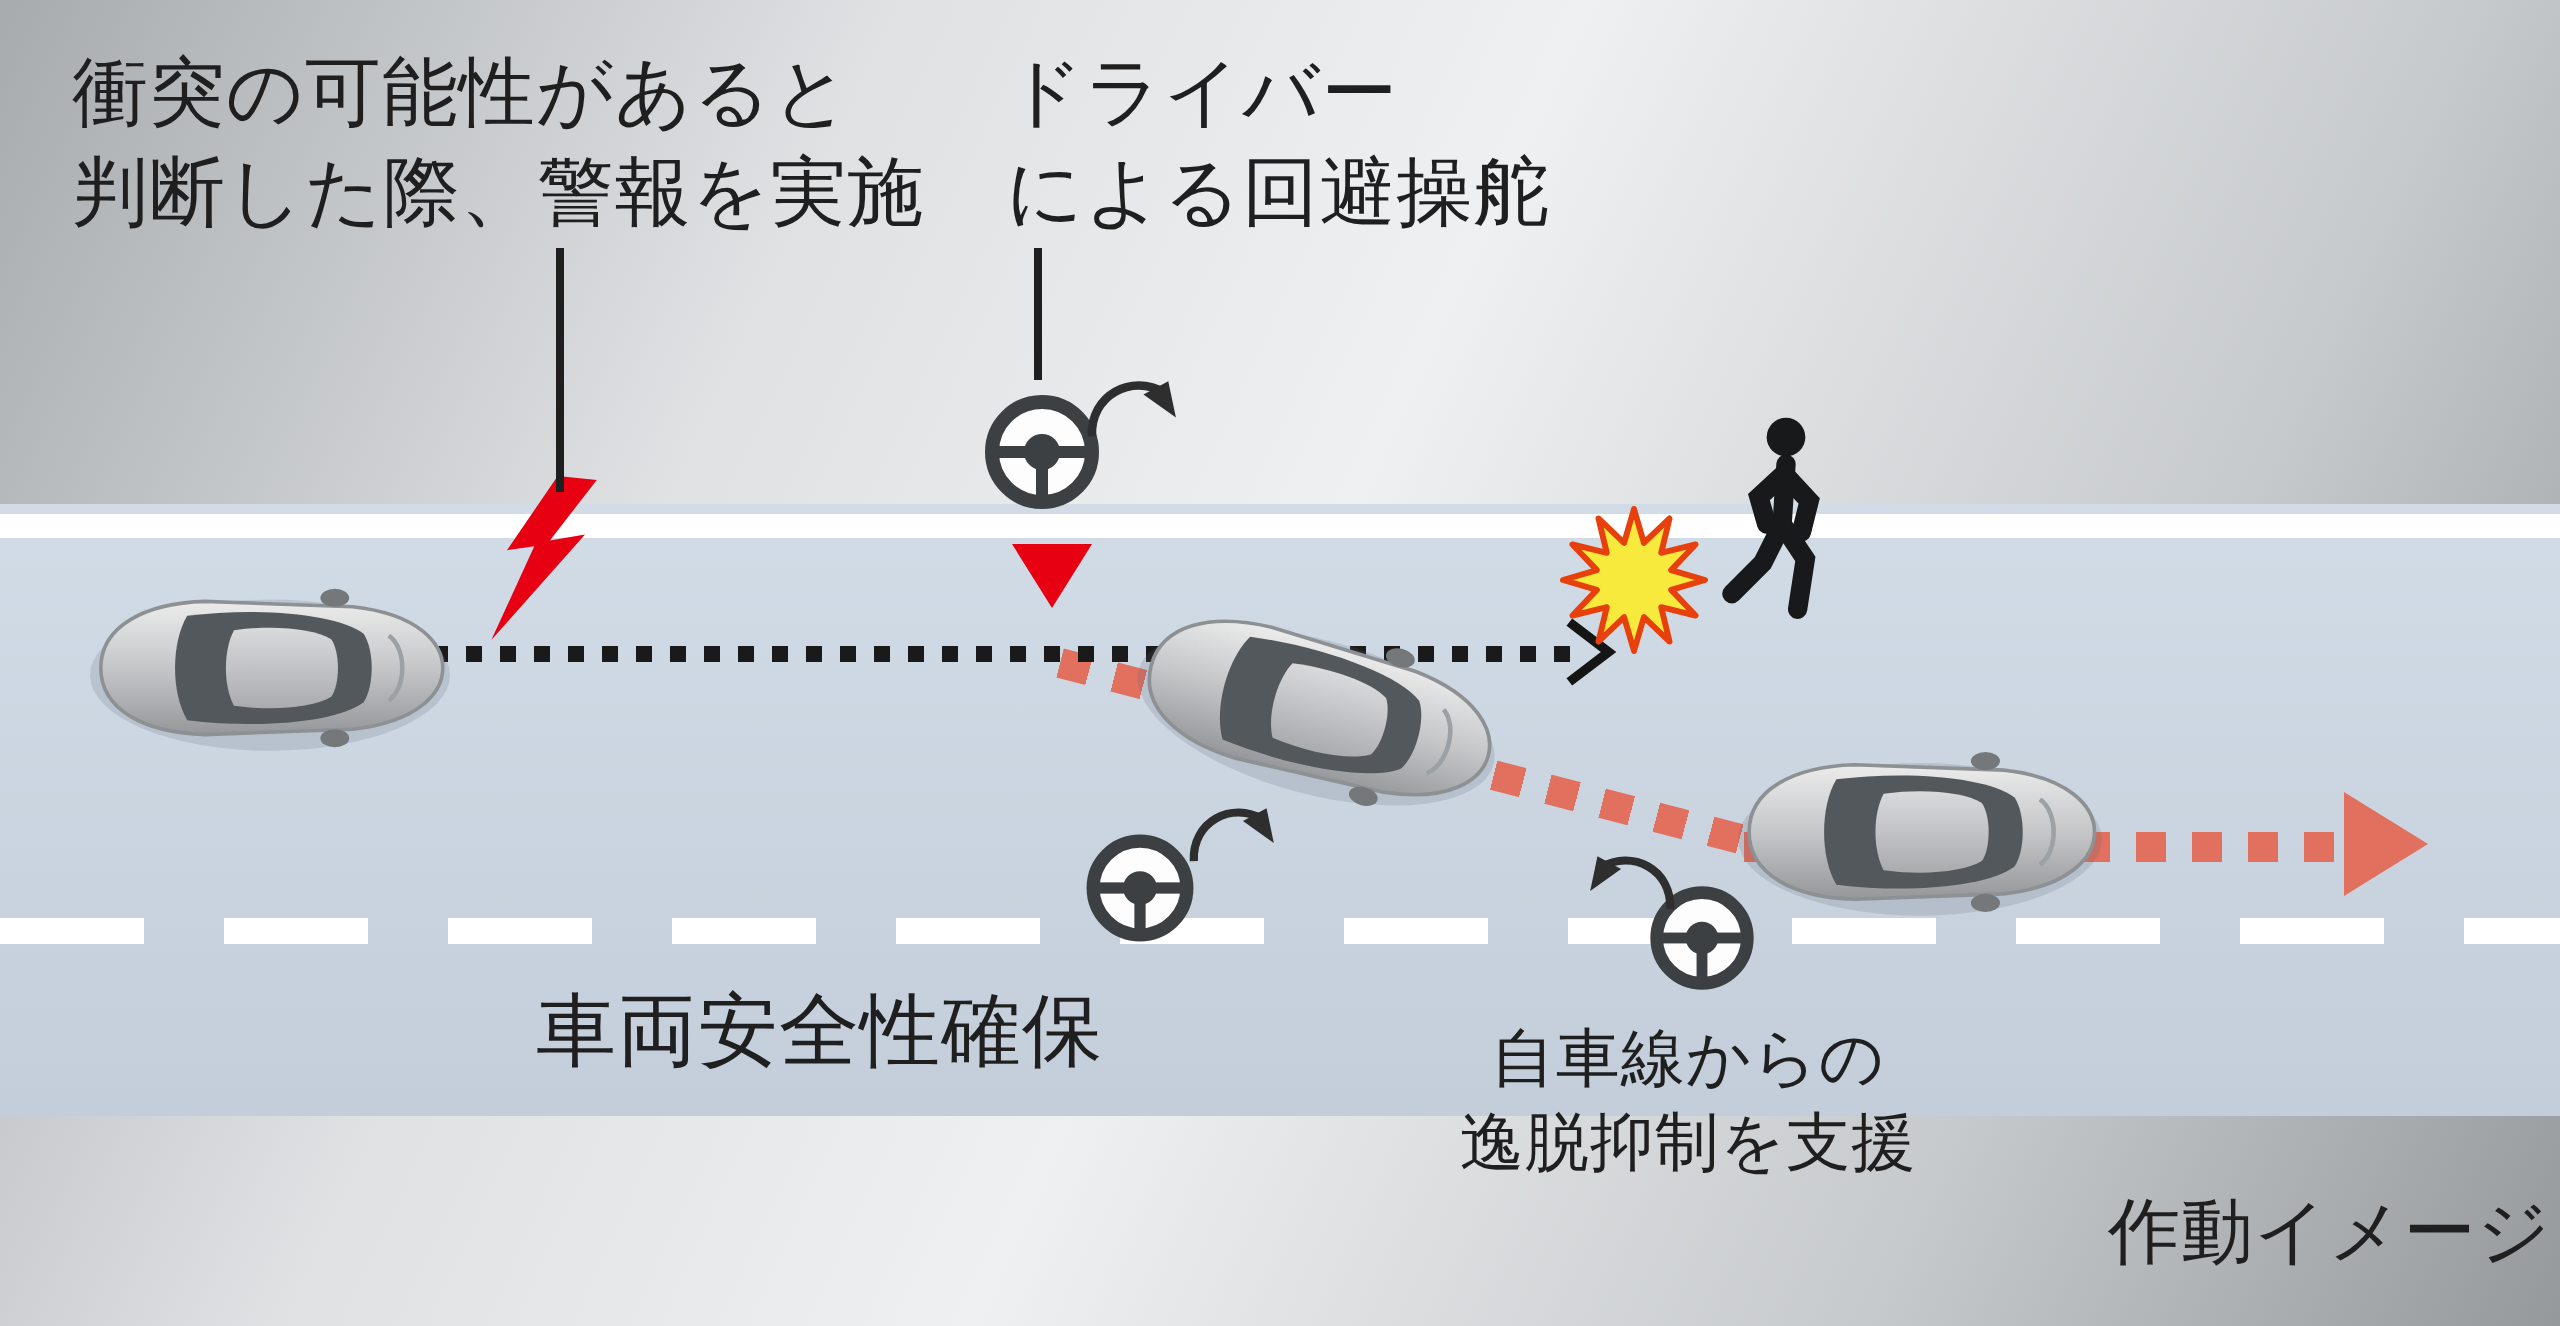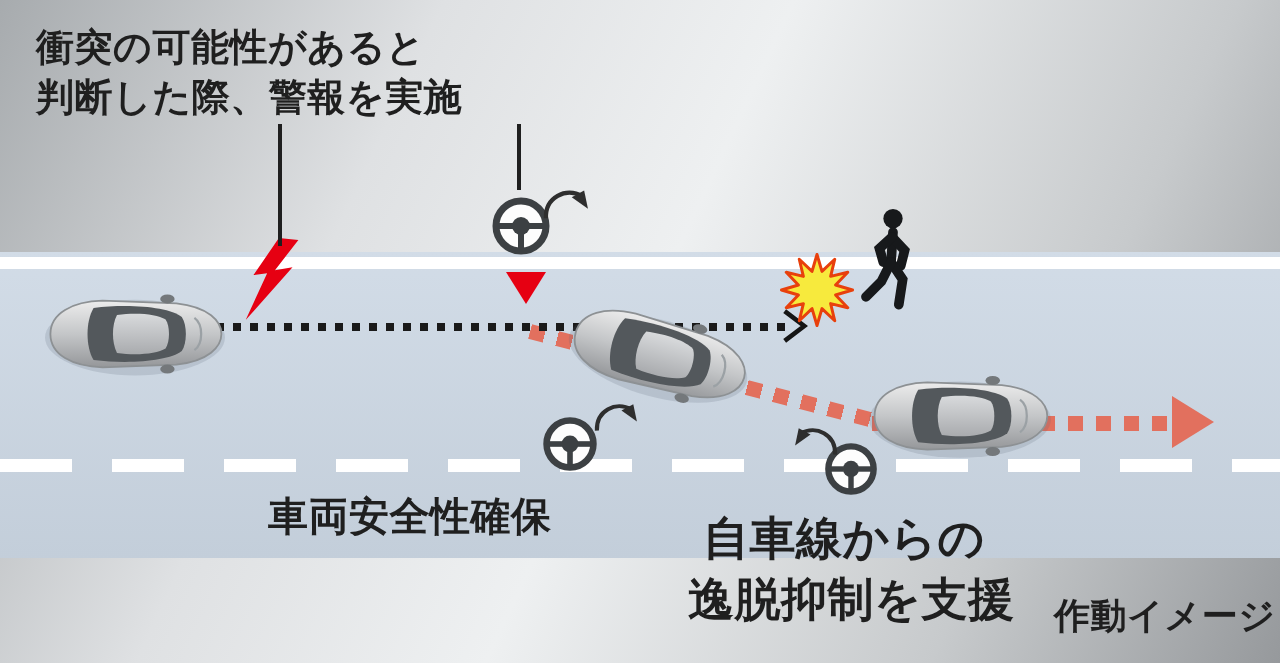--- a/index.html
+++ b/index.html
@@ -78,29 +78,29 @@
     border-top:32px solid #e60012;
     z-index:6;
   }
   
   .vline{width:4px;background:#1f1f1f;z-index:6;}
   .vline-warning{left:278px;top:124px;height:122px;}
   .vline-driver{left:517px;top:124px;height:66px;}
   
   .lbl{
     color:#1f1f1f;z-index:7;
-    font-weight:700;
+    font-weight:400;
     letter-spacing:0.5px;
     white-space:nowrap;
     line-height:1.32;
   }
   .lbl-warning{left:36px;top:22px;font-size:38px;}
   .lbl-driver{left:503px;top:22px;font-size:38px;}
   .lbl-safety{left:268px;top:490px;font-size:40px;text-align:center;}
-  .lbl-lane{left:688px;top:508px;width:312px;text-align:center;font-size:46px;}
+  .lbl-lane{left:688px;top:508px;width:312px;text-align:center;font-size:32px;}
   .lbl-caption{left:1054px;top:592px;font-size:36px;}
 </style>
 </head>
 <body>
 
 <div id="stage">
 
   <svg width="0" height="0" style="position:absolute" aria-hidden="true">
     <defs>
       <linearGradient id="gradCarBody" x1="0" y1="0" x2="0" y2="1">
@@ -232,20 +232,24 @@
       </svg>
     </div>
 
   <div class="abs vline vline-warning"></div>
   <div class="abs vline vline-driver"></div>
 
   <div class="abs lbl lbl-warning">
     <div>衝突の可能性があると</div>
     <div>判断した際、警報を実施</div>
   </div>
+  <div class="abs lbl lbl-driver">
+    <div>ドライバー</div>
+    <div>による回避操舵</div>
+  </div>
   <div class="abs lbl lbl-safety">車両安全性確保</div>
   <div class="abs lbl lbl-lane">
     <div>自車線からの</div>
     <div>逸脱抑制を支援</div>
   </div>
   <div class="abs lbl lbl-caption">作動イメージ</div>
 
 </div>
 
 </body></html>

